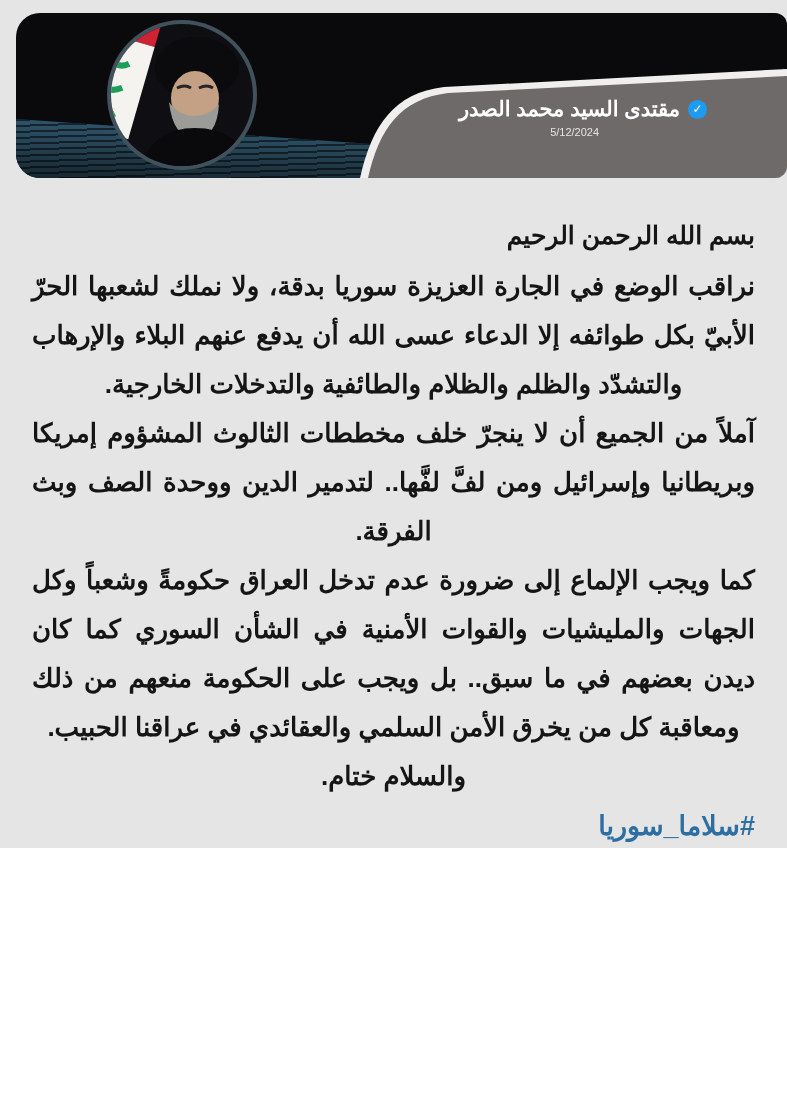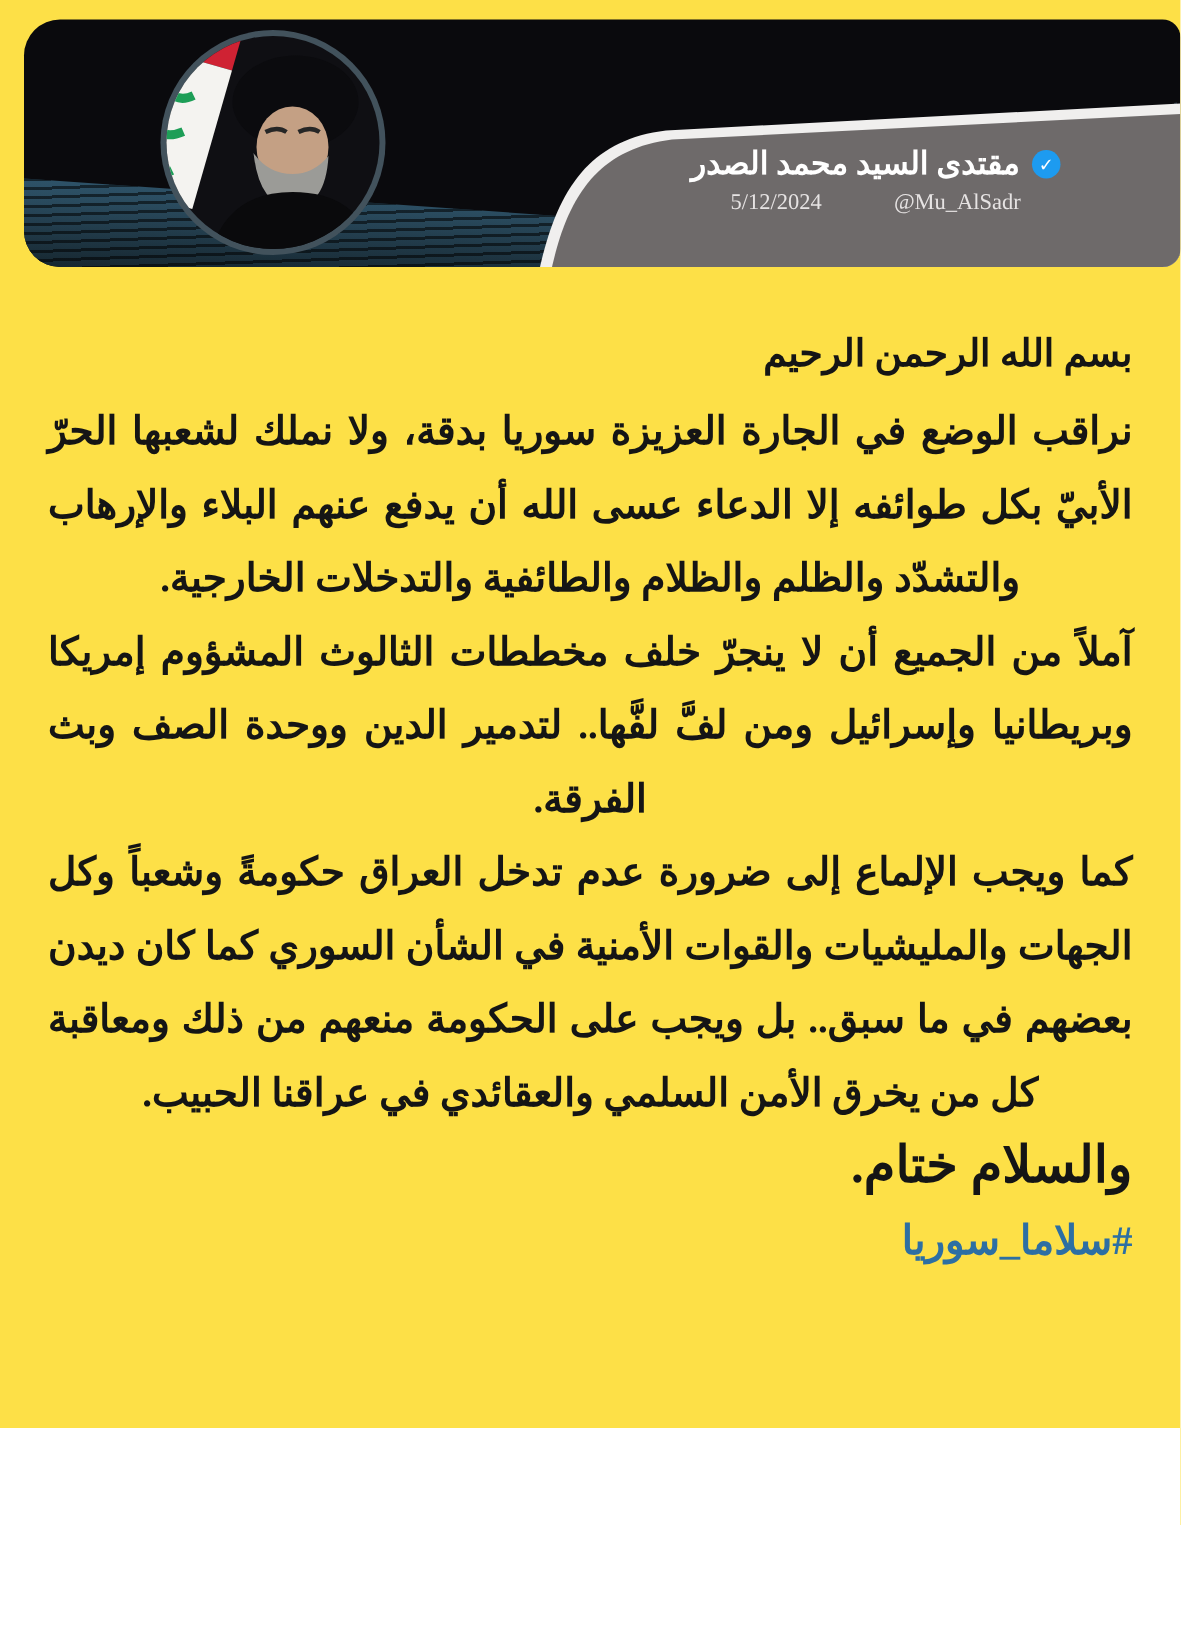--- a/index.html
+++ b/index.html
@@ -1,46 +1,46 @@
 <!DOCTYPE html>
 <html lang="ar"><head>
 <meta charset="utf-8">
 <style>
   html,body{margin:0;padding:0;background:#ffffff;}
-  .page{position:relative;width:787px;height:952px;background:#fde047;overflow:hidden;
-        font-family:Liberation Serif, serif;}
+  .page{position:relative;width:787px;height:848px;background:#e5e5e5;overflow:hidden;
+        font-family:Liberation Sans, sans-serif;}
 
   
   .banner{position:absolute;top:13px;left:16px;right:0;height:165px;background:#0a0a0d;
           border-radius:24px 12px 12px 24px;overflow:hidden;}
   .stripes-mid{position:absolute;left:210px;top:55px;width:560px;height:110px;
           background:repeating-linear-gradient(78deg, rgba(96,130,158,.38) 0 2px, transparent 2px 9px);
           clip-path:polygon(0 100%,100% 0,100% 100%);opacity:.85;}
   .wedge{position:absolute;left:0;bottom:0;width:430px;height:72px;
           background-image:repeating-linear-gradient(-2deg, rgba(0,0,0,.55) 0 2px, transparent 2px 6px),
                            linear-gradient(2deg,#16262f 0%,#2b4d61 55%,#35607a 100%);
           clip-path:polygon(0 18%,100% 60%,100% 100%,0 100%);}
   .avatar{position:absolute;left:89px;top:5px;width:154px;height:154px;}
 
   .band-svg{position:absolute;inset:0;width:100%;height:100%;}
   .band-text{position:absolute;right:80px;top:84px;display:flex;flex-direction:column;
              align-items:center;gap:5px;}
   .name-row{display:flex;flex-direction:row-reverse;align-items:center;gap:8px;direction:rtl;}
   .author{color:#ffffff;font-weight:bold;font-size:21px;white-space:nowrap;}
   .badge{width:19px;height:19px;border-radius:50%;background:#1d9bf0;color:#fff;
          display:flex;align-items:center;justify-content:center;font-size:12px;line-height:1;}
-  .meta-row{display:flex;gap:48px;font-size:15px;color:#e6e3e3;}
+  .meta-row{display:flex;gap:48px;font-size:11px;color:#e6e3e3;flex-direction:column;}
 
   
   .letter{position:absolute;top:177px;left:0;right:0;padding:0 32px;color:#151515;}
   .bismillah{margin-top:44px;text-align:right;font-size:25px;font-weight:bold;direction:rtl;}
   .para{margin:0;direction:rtl;font-weight:bold;font-size:26px;line-height:49px;
         text-align:justify;text-align-last:center;}
   .letter .first{margin-top:12px;}
-  .closing{direction:rtl;font-weight:bold;font-size:34px;line-height:49px;text-align:right;}
+  .closing{direction:rtl;font-weight:bold;font-size:26px;line-height:49px;text-align:center;}
   .hashtag{direction:rtl;font-weight:bold;font-size:27px;line-height:50px;text-align:right;
            color:#2d6fa3;}
 
   
   .footer-bar{position:absolute;left:0;top:1038px;width:767px;height:12px;background:#6e6a6a;
               border-top:2px solid #303030;border-radius:0 7px 7px 0;}
   .footer-band{position:absolute;left:0;top:1058px;right:0;bottom:0;background:#06060a;overflow:hidden;}
   .swoosh{position:absolute;inset:0;width:100%;height:100%;}
   .actions{position:absolute;left:284px;bottom:0;display:flex;gap:19px;align-items:flex-end;}
   .actions svg{display:block;}

